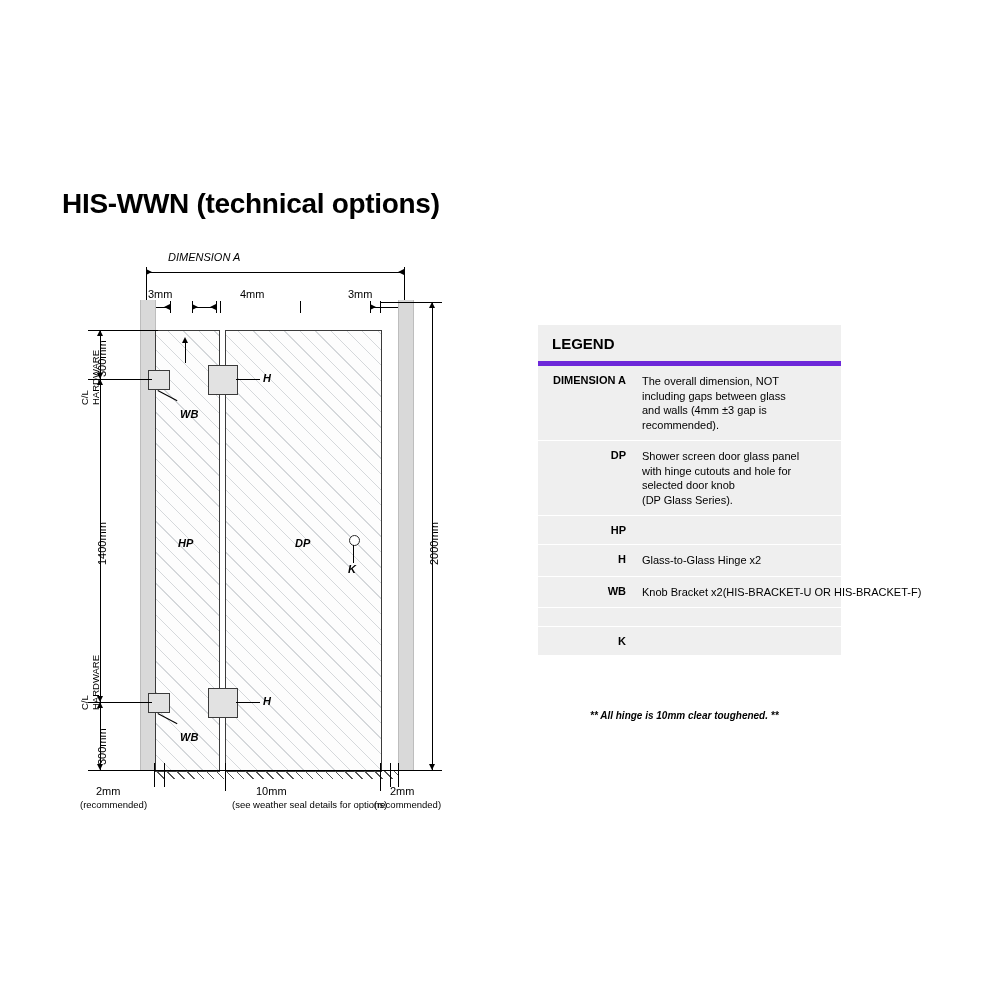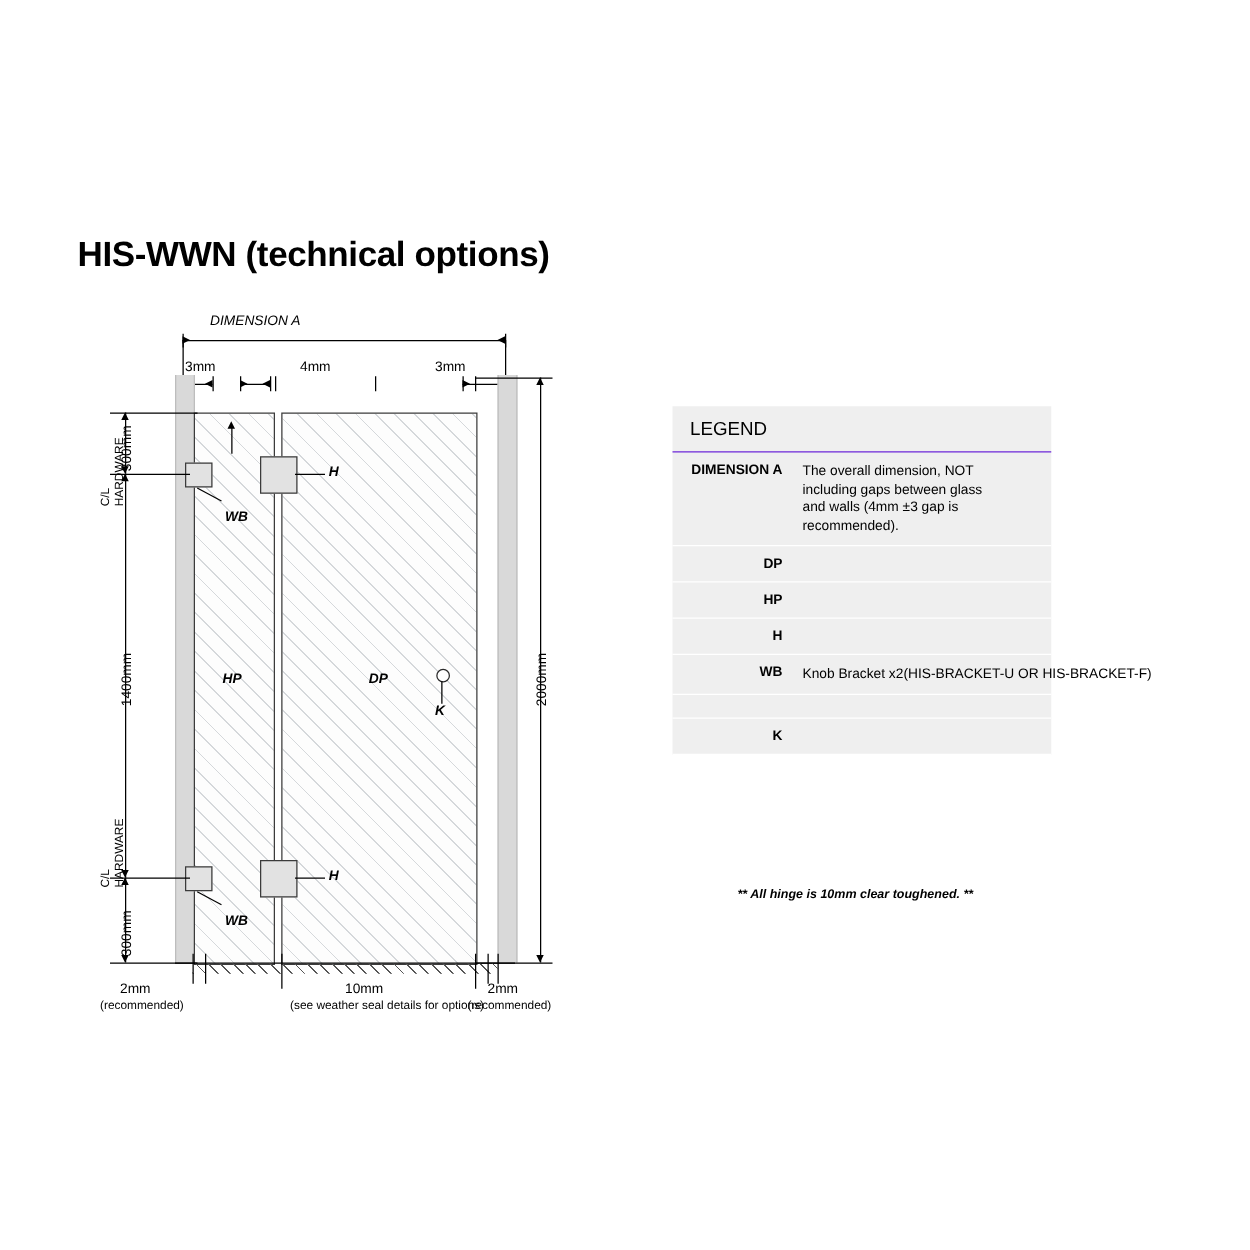--- a/index.html
+++ b/index.html
@@ -97,22 +97,22 @@
     position: absolute;
     left: 538px;
     top: 325px;
     width: 303px;
     background: #efefef;
     border: 0;
   }
   #legend .legend-head {
     padding: 10px 14px 9px 14px;
     font-size: 15px;
-    font-weight: normal;
-    border-bottom: 1px solid #6d28d9;
+    font-weight: bold;
+    border-bottom: 5px solid #6d28d9;
   }
   .legend-row {
     display: flex;
     border-bottom: 1px solid #ffffff;
     min-height: 26px;
   }
   .legend-row .key {
     width: 96px;
     flex: 0 0 96px;
     text-align: right;
@@ -249,46 +249,51 @@
   <div class="line vline" style="left:94px; top:518px; height:24px;"></div>
   <div class="line vline" style="left:104px; top:518px; height:24px;"></div>
   <div class="line vline" style="left:165px; top:518px; height:28px;"></div>
   <div class="line vline" style="left:320px; top:518px; height:28px;"></div>
   <div class="line vline" style="left:330px; top:518px; height:24px;"></div>
   <div class="line vline" style="left:338px; top:518px; height:24px;"></div>
 
   <div class="lbl" style="left:36px; top:540px;">2mm</div>
   <div class="lbl small" style="left:20px; top:555px;">(recommended)</div>
 
-  <div class="lbl" style="left:196px; top:540px;margin-left:20px;">10mm</div>
+  <div class="lbl" style="left:196px; top:540px;">10mm</div>
   <div class="lbl small" style="left:172px; top:555px;">(see weather seal
 details for options)</div>
 
   <div class="lbl" style="left:330px; top:540px;">2mm</div>
   <div class="lbl small" style="left:314px; top:555px;">(recommended)</div>
 </div>
 
 <div id="legend">
   <div class="legend-head">LEGEND</div>
 
   <div class="legend-row">
     <div class="key">DIMENSION A</div>
     <div class="desc">The overall dimension, NOT
 including gaps between glass
 and walls (4mm ±3 gap is
 recommended).</div>
   </div>
   <div class="legend-row">
     <div class="key">DP</div>
+    <div class="desc">Shower screen door glass panel
+with hinge cutouts and hole for
+selected door knob
+(DP Glass Series).</div>
   </div>
   <div class="legend-row">
     <div class="key">HP</div>
   </div>
   <div class="legend-row">
     <div class="key">H</div>
+    <div class="desc">Glass-to-Glass Hinge x2</div>
   </div>
   <div class="legend-row wide">
     <div class="key">WB</div>
     <div class="desc">Knob Bracket x2(HIS-BRACKET-U OR HIS-BRACKET-F)</div>
   </div>
   <div class="legend-row spacer">
     <div class="key"></div>
     <div class="desc"></div>
   </div>
   <div class="legend-row">

